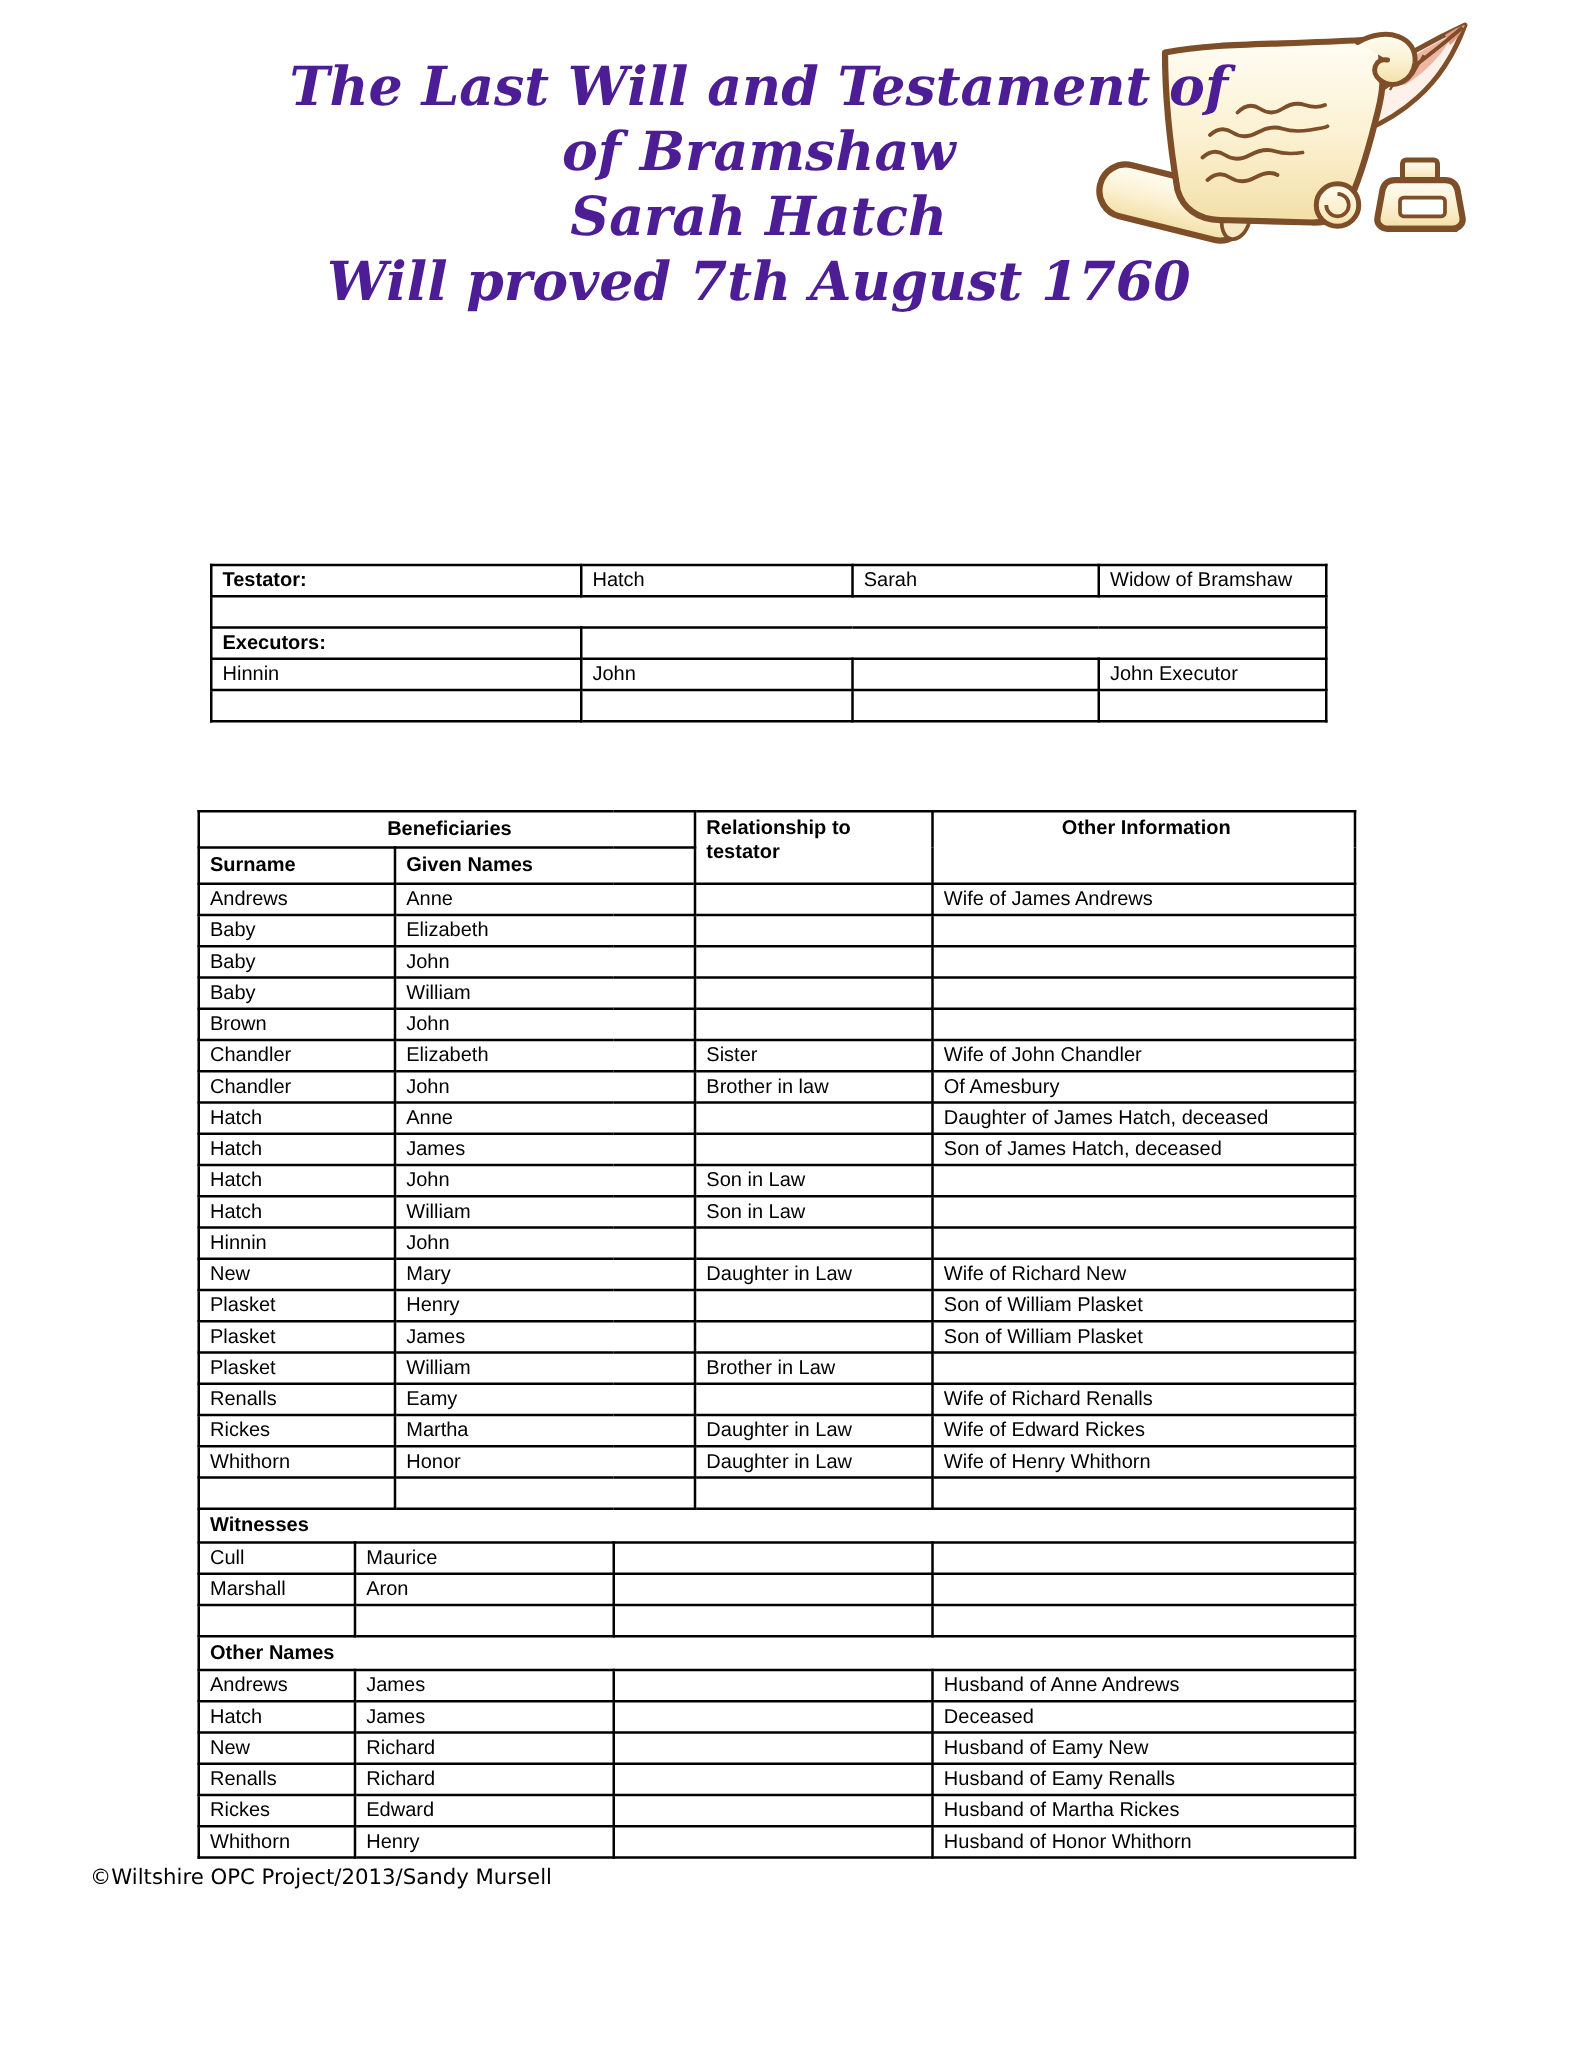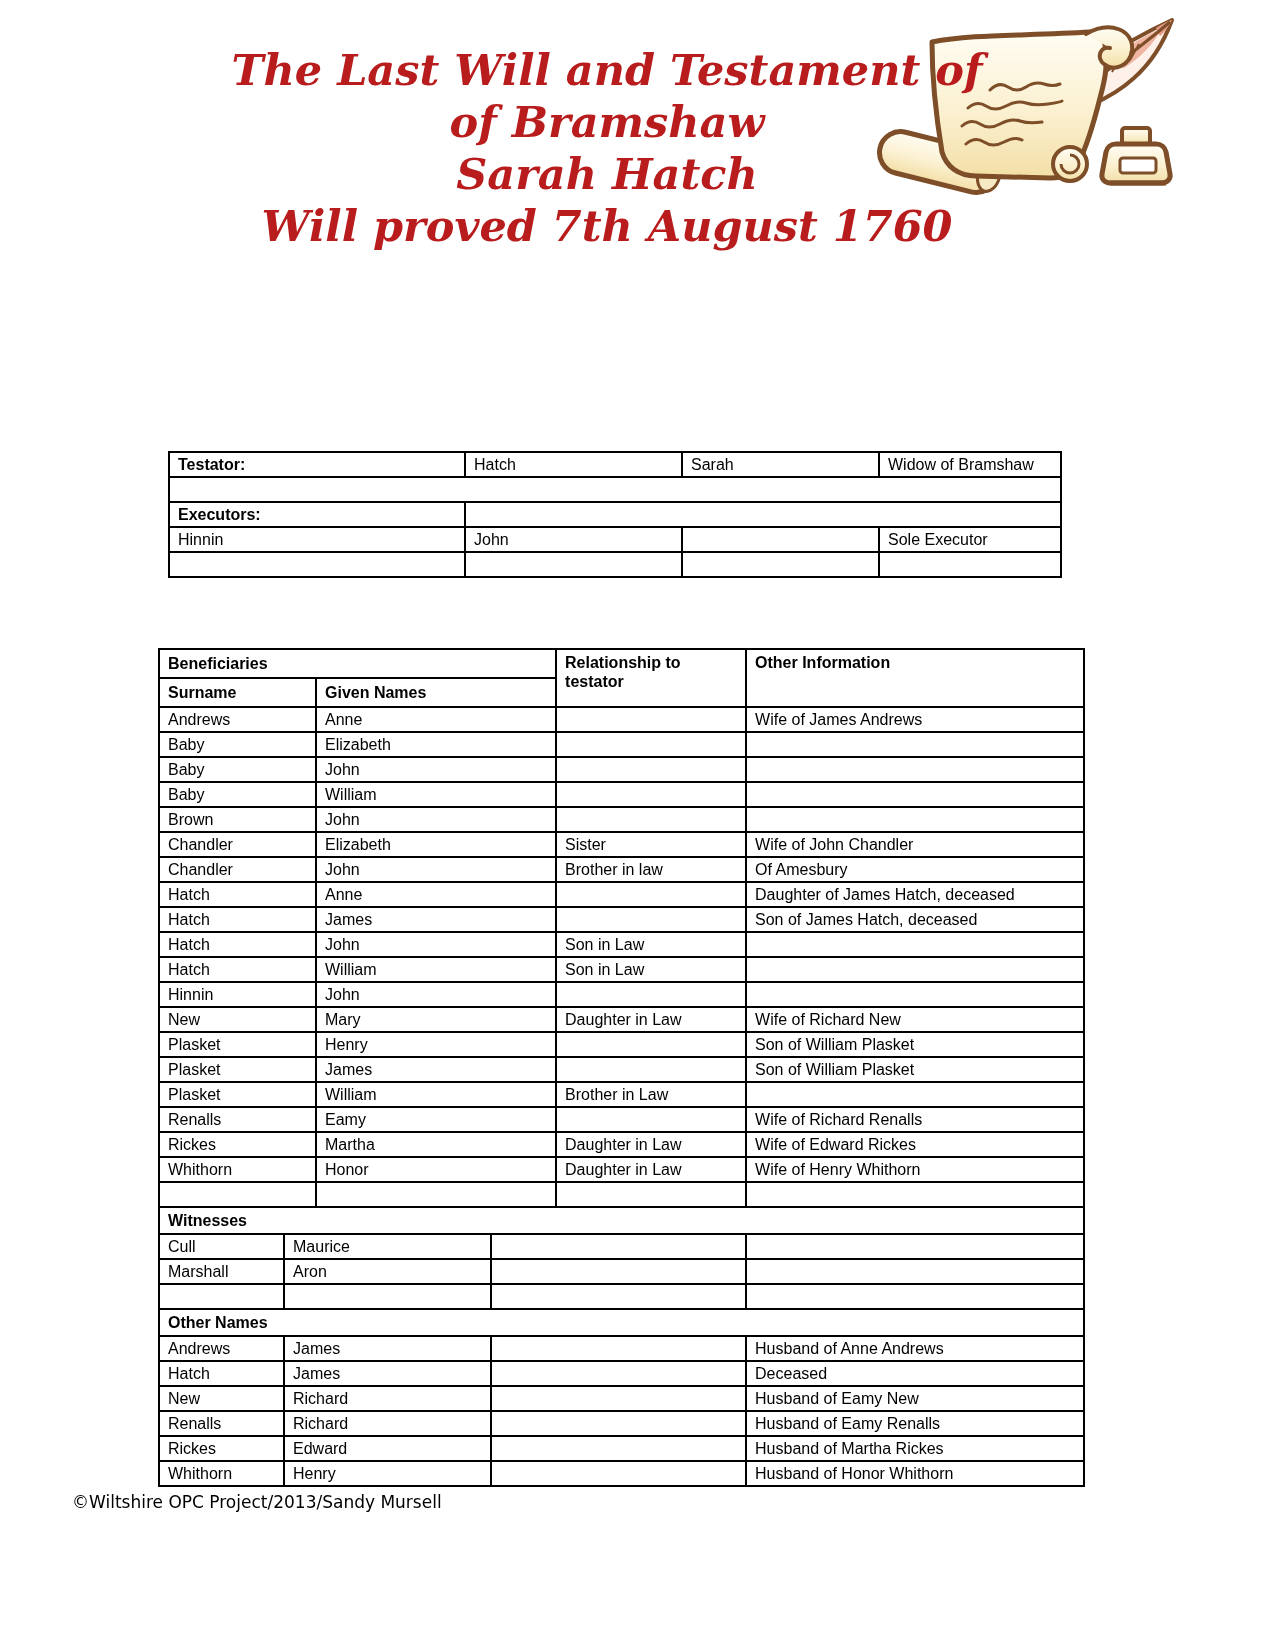--- a/index.html
+++ b/index.html
@@ -1,34 +1,34 @@
 <!DOCTYPE html>
 <html><head>
 <meta charset="utf-8">
 <style>
   html,body{margin:0;padding:0;background:#ffffff;}
   .page{position:relative;width:1275px;height:1650px;background:#ffffff;overflow:hidden;
         font-family:"Liberation Sans",sans-serif;color:#000;}
   
   .title-block{position:absolute;left:207px;top:44px;width:800px;text-align:center;
     font-family:"DejaVu Serif",serif;font-style:italic;font-weight:700;
-    font-size:43px;line-height:52px;color:#b91c1c;letter-spacing:0px;}
+    font-size:43px;line-height:52px;color:#4c1d95;letter-spacing:0px;}
   
   .subtitle{position:absolute;left:193px;top:297px;font-size:19px;line-height:23px;}
   
   .decor{position:absolute;left:872px;top:6px;width:310px;height:190px;}
   
   table{border-collapse:collapse;table-layout:fixed;position:absolute;padding-left:12px;}
   td{border:2px solid #000;font-size:16px;line-height:19px;height:25px;
      box-sizing:border-box;padding:1px 4px 1px 8px;vertical-align:middle;
      white-space:nowrap;overflow:hidden;}
   .tt{left:168px;top:451px;width:892px;}
   .mt{left:158px;top:648px;width:925px;}
   .b{font-weight:bold;}
-  .c{text-align:left;border-radius:13px;}
+  .c{text-align:center;border-radius:13px;}
   .top{vertical-align:top;padding-top:3px;}
   .wrap{white-space:normal;}
   .hh{height:29px;}
   .sect{height:27px;}
   .footer{position:absolute;left:72px;top:1492px;font-family:"DejaVu Sans",sans-serif;
     font-size:17px;}
 </style>
 </head>
 <body>
 
@@ -103,21 +103,21 @@
       <td colspan="4"></td>
     </tr>
     <tr>
       <td class="b">Executors:</td>
       <td colspan="3"></td>
     </tr>
     <tr>
       <td>Hinnin</td>
       <td>John</td>
       <td></td>
-      <td>Sole Executor</td>
+      <td>John Executor</td>
     </tr>
     <tr>
       <td></td>
       <td></td>
       <td></td>
       <td></td>
     </tr>
   </tbody>
     </table>
 

